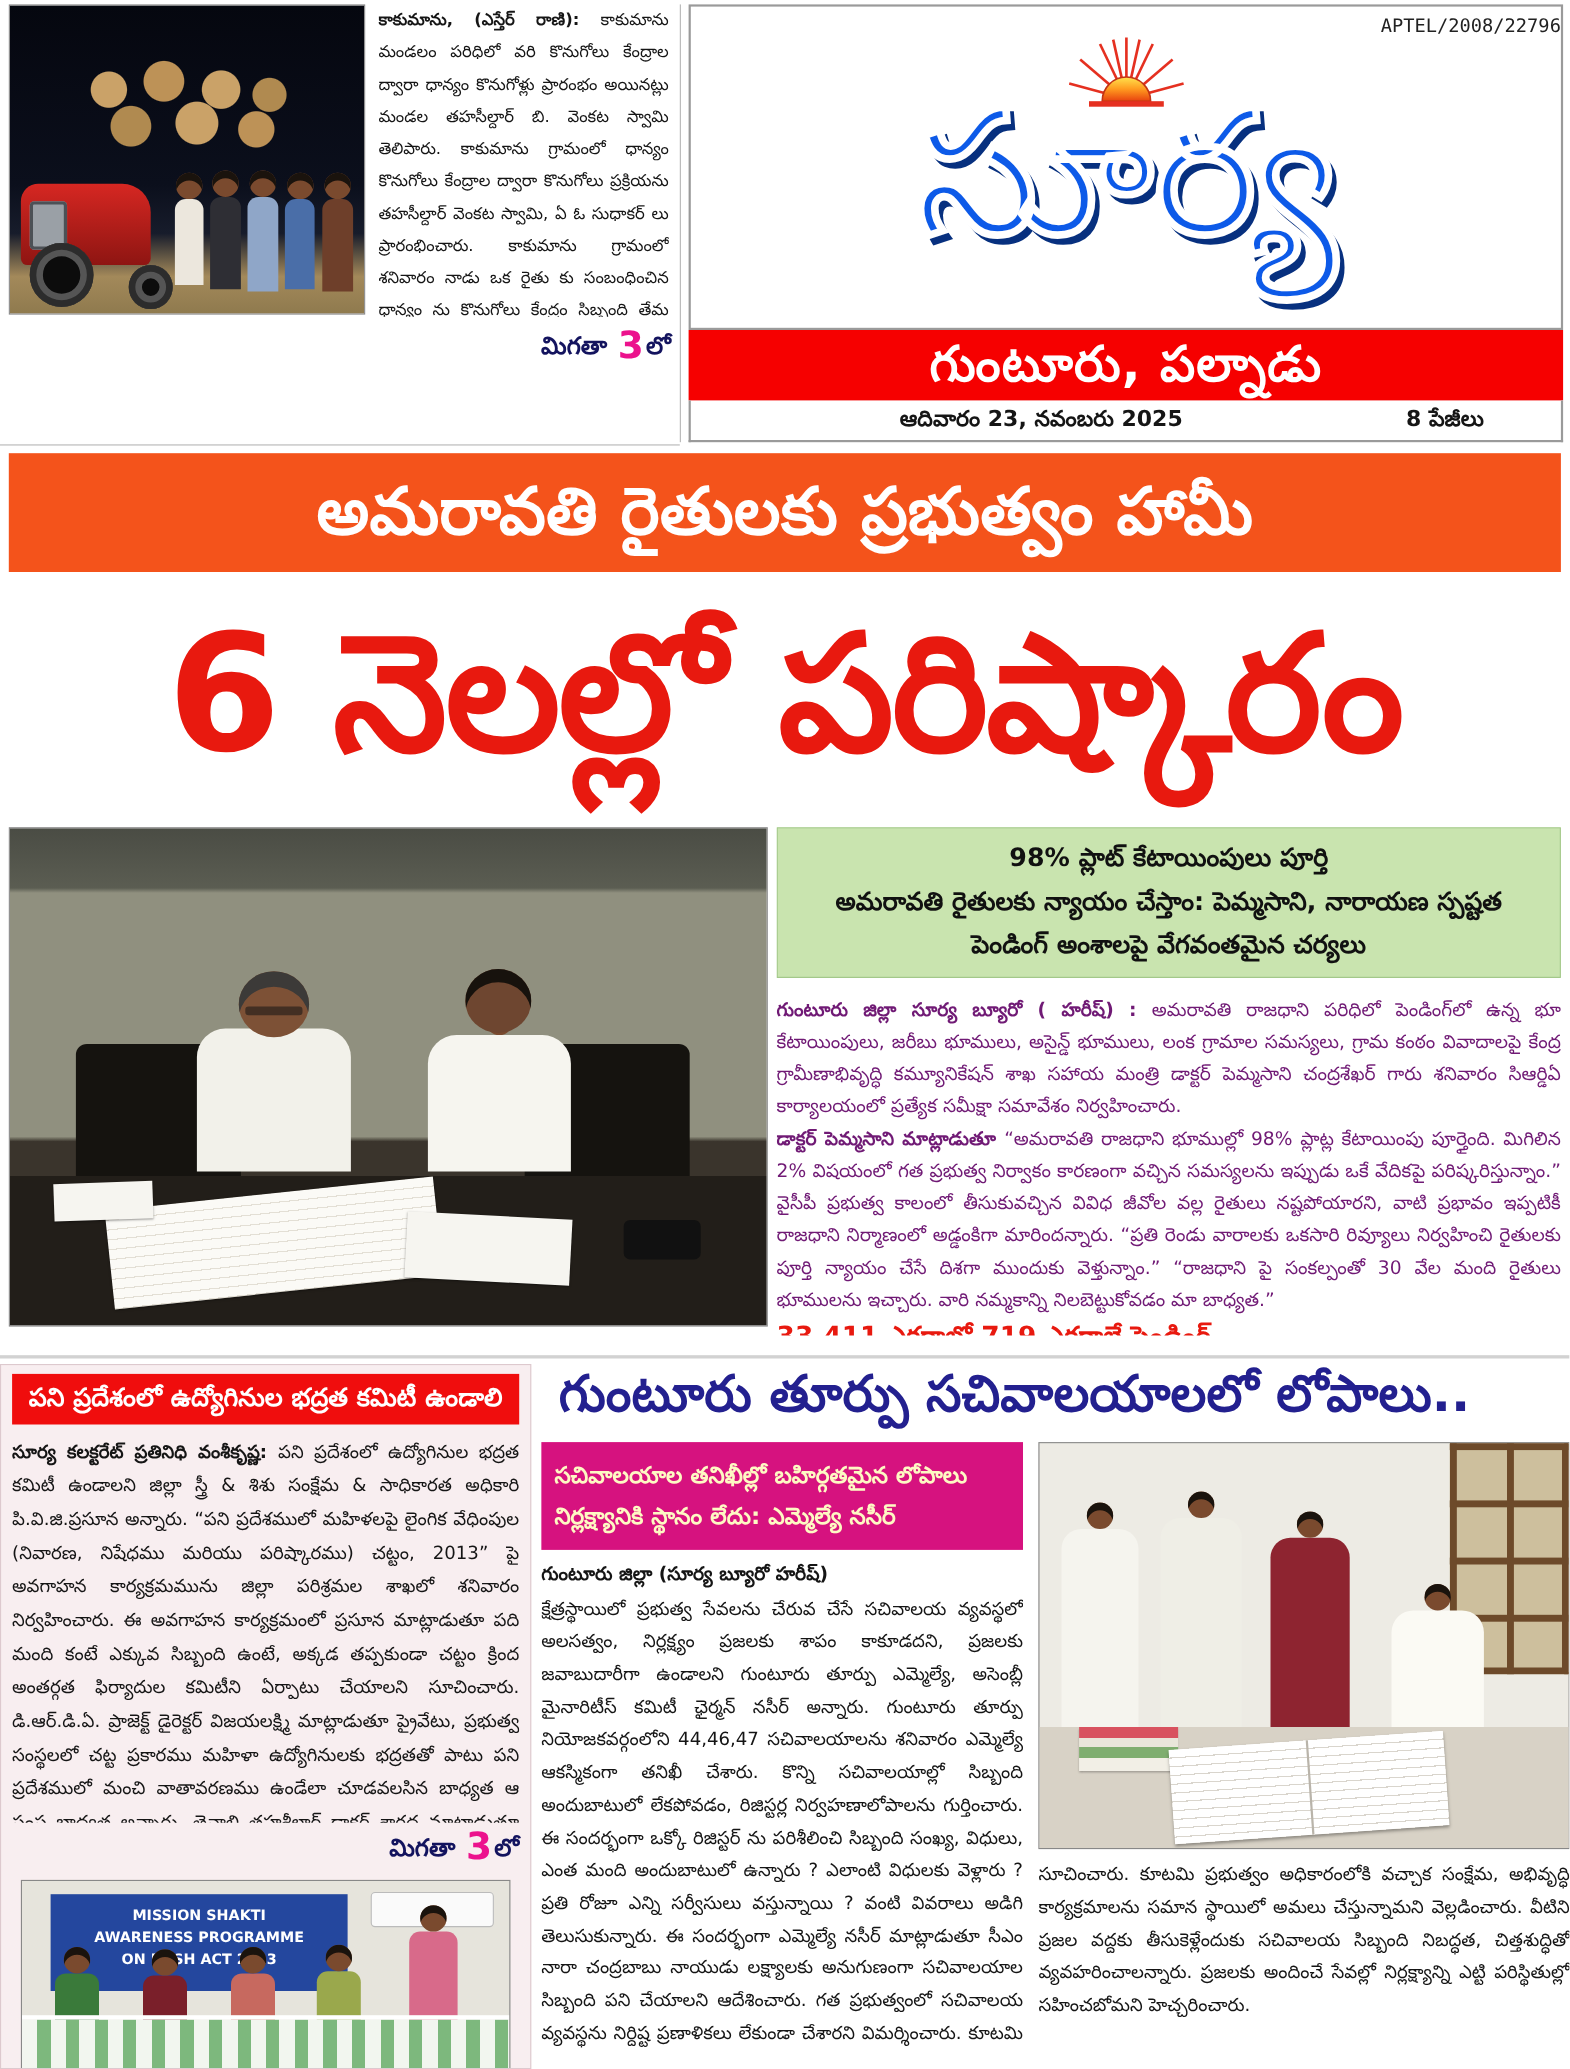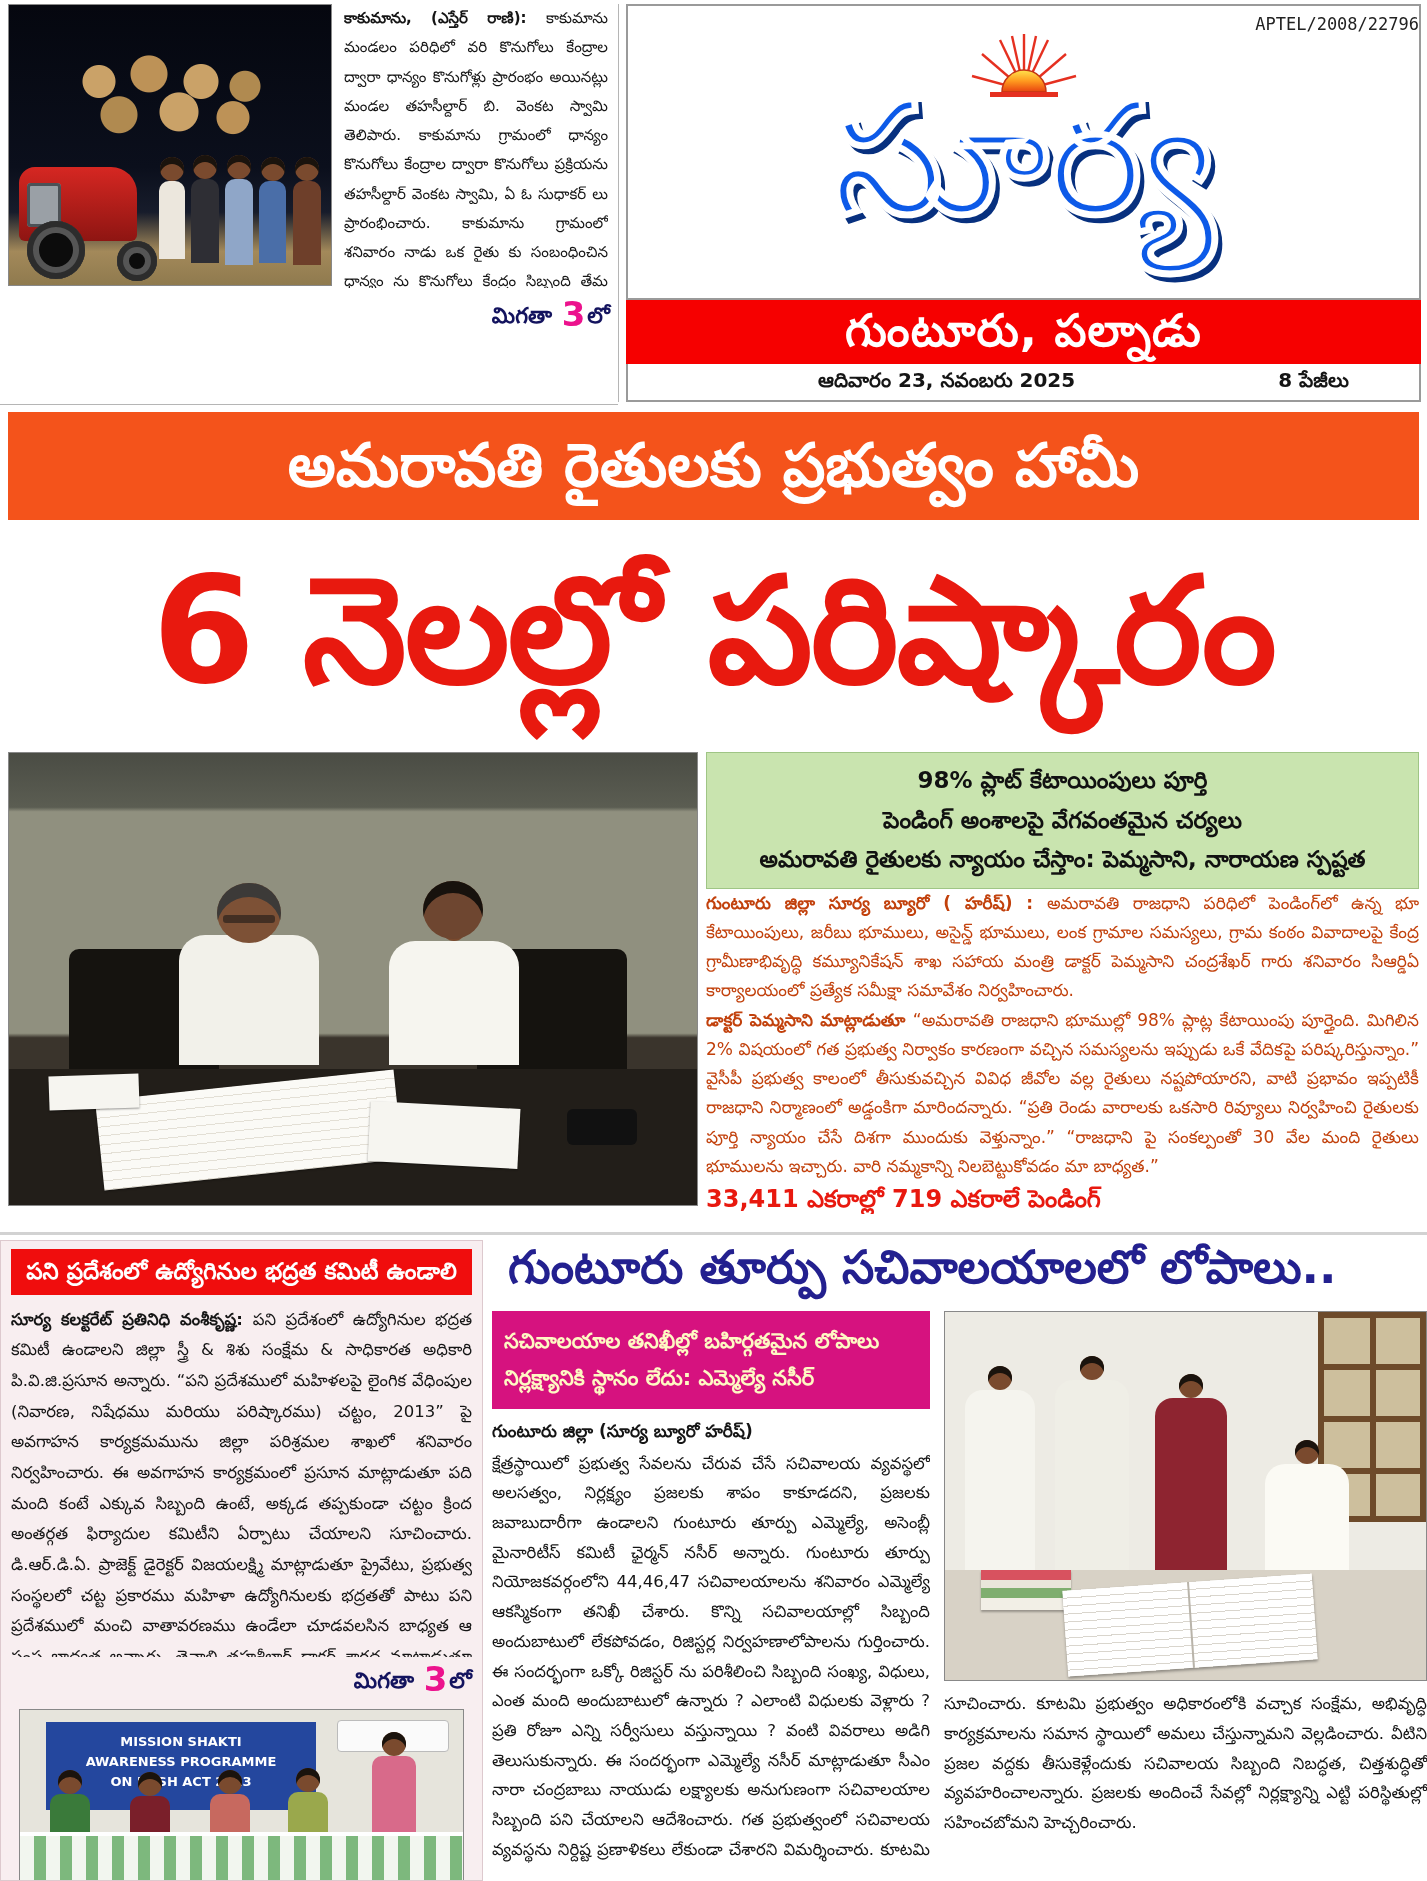--- a/index.html
+++ b/index.html
@@ -59,21 +59,21 @@
   
   #lead-headline{left:0;top:524px;width:1427px;height:220px;color:#e8190f;font-weight:800;
      font-size:148px;line-height:214px;text-align:center;letter-spacing:-2px;white-space:nowrap;}
 
   
   #mid-photo{left:8px;top:752px;width:688px;height:452px;
      background:linear-gradient(180deg,#4a4c44 0%,#5b5d52 12%,#90907f 13% 62%,#3a342c 63% 70%,#221e19 70% 100%);}
   #mid-col{left:706px;top:752px;width:713px;height:462px;overflow:hidden;}
   #mid-points{background:#c9e4af;border:1px solid #9fc585;text-align:center;font-weight:bold;
      font-size:23px;line-height:1.72;padding:8px 6px;color:#111;}
-  #mid-body{font-size:17px;line-height:1.72;text-align:justify;margin-top:0;color:#c2410c;}
+  #mid-body{font-size:17px;line-height:1.72;text-align:justify;margin-top:16px;color:#701a75;}
   #mid-body .lede{font-weight:bold;}
   #mid-stat{color:#e8190f;font-weight:800;font-size:24px;margin-top:4px;}
   .sep-h-mid{left:0;top:1232px;width:1427px;height:3px;background:#d2d2d2;}
 
   
   .paper{position:absolute;background:#f6f5f0;box-shadow:0 1px 2px rgba(0,0,0,.4);}
   .chairback{position:absolute;background:#15130f;border-radius:10px 10px 0 0;}
 
   
   #posh{left:0;top:1240px;width:483px;height:641px;background:#f8eef0;border:1px solid #ddc9ce;box-sizing:border-box;padding:8px 10px;overflow:hidden;}
@@ -190,22 +190,22 @@
     <div style="position:absolute;left:414px;bottom:266px;width:60px;height:58px;border-radius:50%;background:#6e4630;box-shadow:inset 0 12px 0 #17120d;"></div>
     <div class="paper" style="left:90px;bottom:30px;width:300px;height:90px;transform:rotate(-6deg);background:repeating-linear-gradient(180deg,#fbfaf6 0 8px,#e3dfd5 8px 9px);"></div>
     <div class="paper" style="left:360px;bottom:40px;width:150px;height:60px;transform:rotate(3deg);"></div>
     <div class="paper" style="left:40px;bottom:96px;width:90px;height:34px;transform:rotate(-2deg);"></div>
     <div style="position:absolute;right:60px;bottom:60px;width:70px;height:36px;background:#111;border-radius:6px;"></div>
   </div>
 
   <div class="abs" id="mid-col">
     <div id="mid-points">
       <div>98% ప్లాట్ కేటాయింపులు పూర్తి</div>
+      <div>అమరావతి రైతులకు న్యాయం చేస్తాం: పెమ్మసాని, నారాయణ స్పష్టత</div>
       <div>పెండింగ్ అంశాలపై వేగవంతమైన చర్యలు</div>
-      <div>అమరావతి రైతులకు న్యాయం చేస్తాం: పెమ్మసాని, నారాయణ స్పష్టత</div>
     </div>
     <div id="mid-body">
       <span class="lede">గుంటూరు జిల్లా సూర్య బ్యూరో ( హరీష్) : </span><span>అమరావతి రాజధాని పరిధిలో పెండింగ్‌లో ఉన్న భూ కేటాయింపులు, జరీబు భూములు, అసైన్డ్ భూములు, లంక గ్రామాల సమస్యలు, గ్రామ కంఠం వివాదాలపై కేంద్ర గ్రామీణాభివృద్ధి కమ్యూనికేషన్ శాఖ సహాయ మంత్రి డాక్టర్ పెమ్మసాని చంద్రశేఖర్ గారు శనివారం సిఆర్డిఏ కార్యాలయంలో ప్రత్యేక సమీక్షా సమావేశం నిర్వహించారు.</span>
       <br>
       <span class="lede">డాక్టర్ పెమ్మసాని మాట్లాడుతూ </span><span>“అమరావతి రాజధాని భూముల్లో 98% ప్లాట్ల కేటాయింపు పూర్తైంది. మిగిలిన 2% విషయంలో గత ప్రభుత్వ నిర్వాకం కారణంగా వచ్చిన సమస్యలను ఇప్పుడు ఒకే వేదికపై పరిష్కరిస్తున్నాం.” వైసీపీ ప్రభుత్వ కాలంలో తీసుకువచ్చిన వివిధ జీవోల వల్ల రైతులు నష్టపోయారని, వాటి ప్రభావం ఇప్పటికీ రాజధాని నిర్మాణంలో అడ్డంకిగా మారిందన్నారు. “ప్రతి రెండు వారాలకు ఒకసారి రివ్యూలు నిర్వహించి రైతులకు పూర్తి న్యాయం చేసే దిశగా ముందుకు వెళ్తున్నాం.” “రాజధాని పై సంకల్పంతో 30 వేల మంది రైతులు భూములను ఇచ్చారు. వారి నమ్మకాన్ని నిలబెట్టుకోవడం మా బాధ్యత.”</span>
     </div>
     <div id="mid-stat">33,411 ఎకరాల్లో 719 ఎకరాలే పెండింగ్</div>
 
   </div>
   <div class="abs sep-h-mid"></div>

